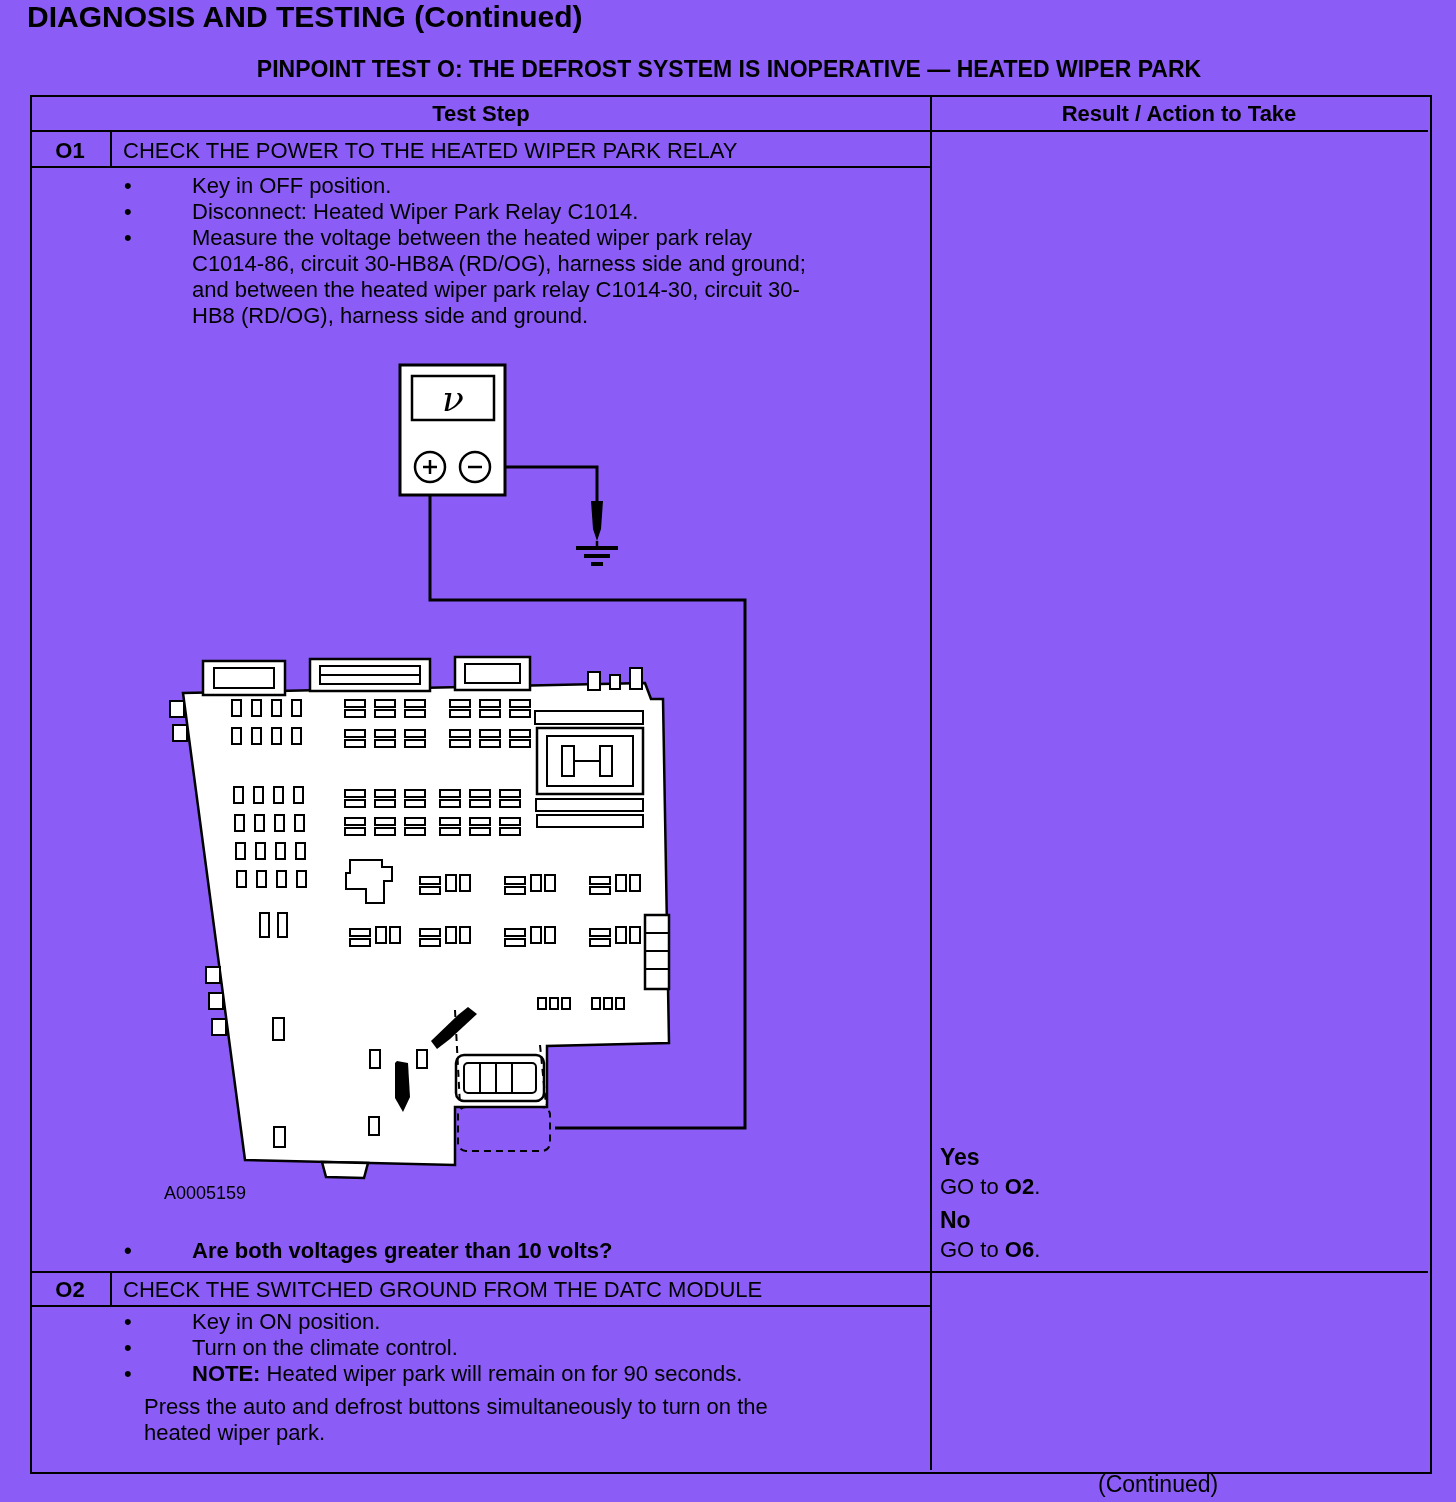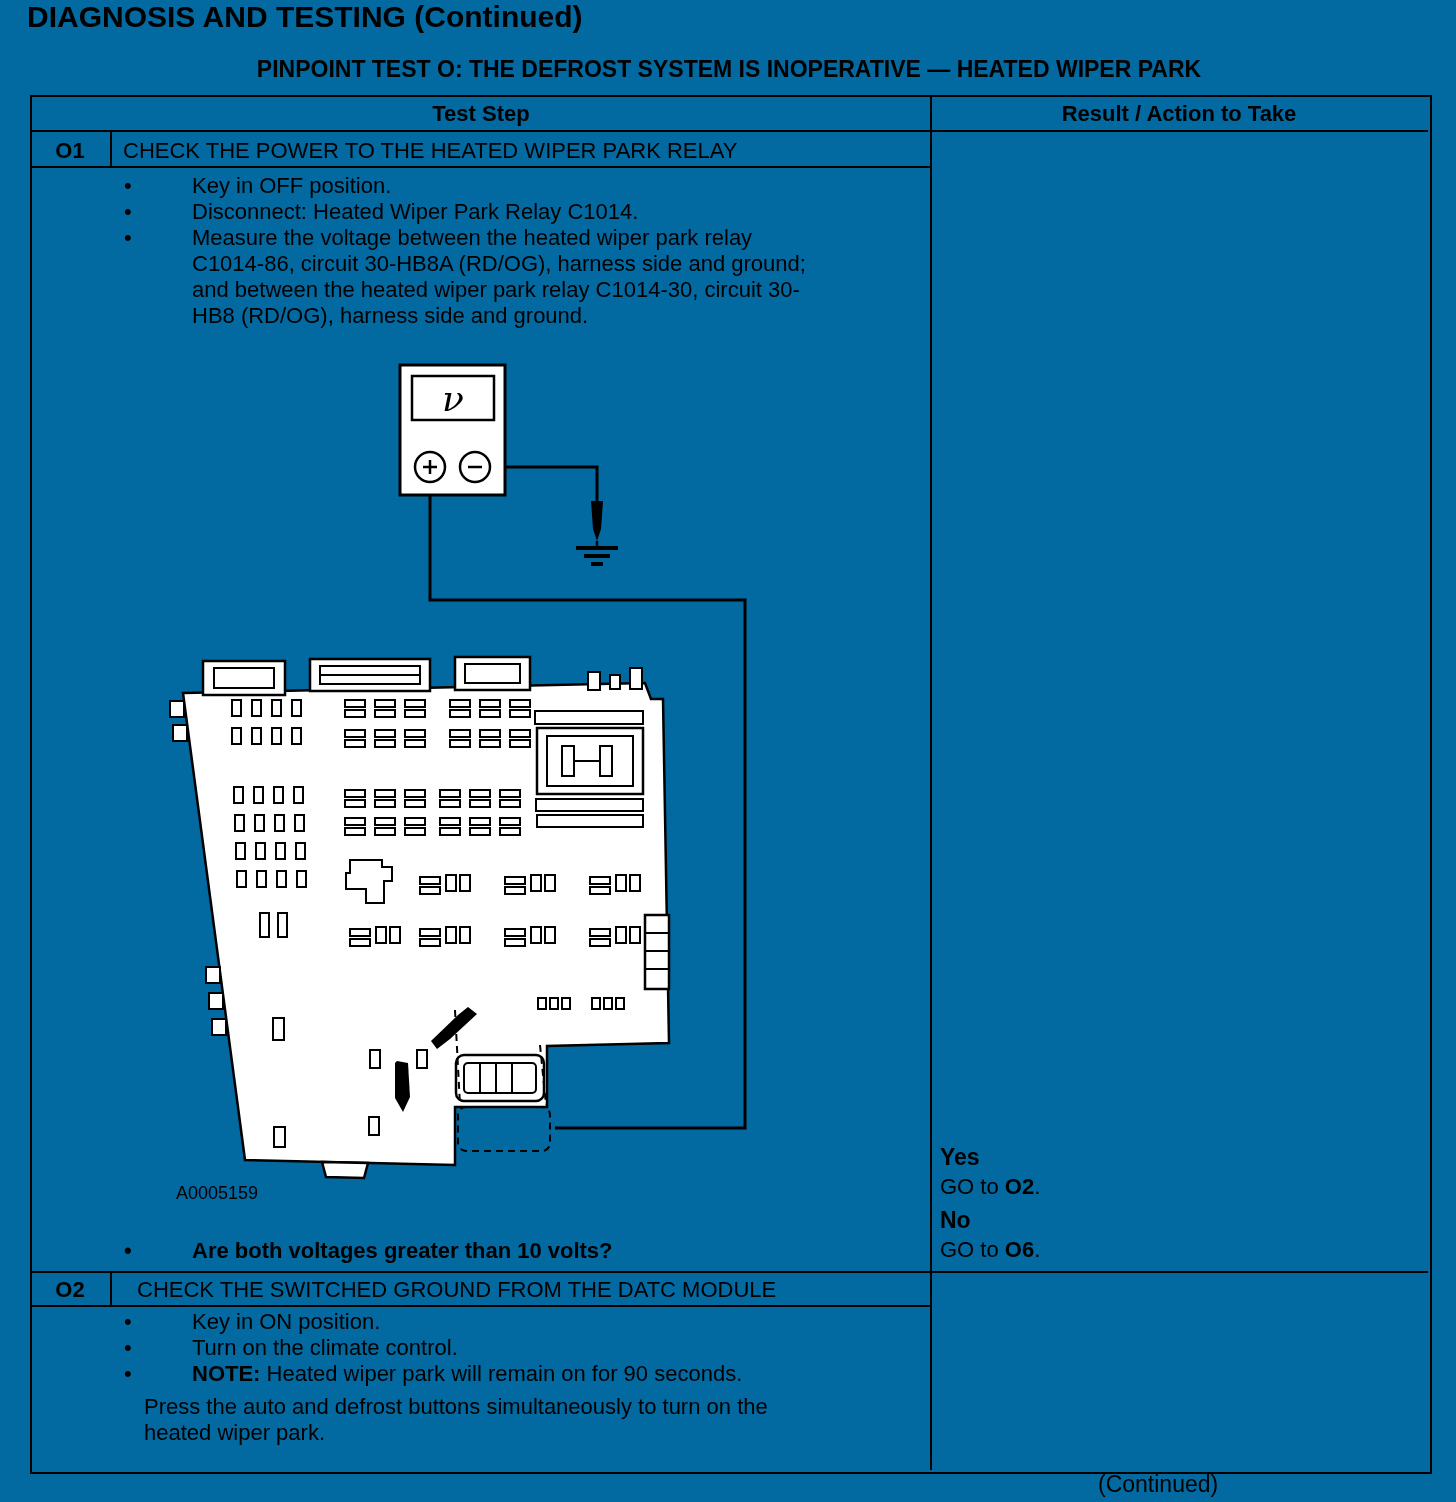--- a/index.html
+++ b/index.html
@@ -1,31 +1,31 @@
 <!DOCTYPE html>
 <html><head>
 <meta charset="utf-8">
 <style>
   html,body{margin:0;padding:0;background:#fff;}
   body{font-family:"Liberation Sans",sans-serif;color:#000;}
-  .page{position:relative;width:1456px;height:1502px;background:#0369a1;overflow:hidden;}
+  .page{position:relative;width:1456px;height:1502px;background:#8b5cf6;overflow:hidden;}
   .abs{position:absolute;}
   .line{position:absolute;background:#000;}
   .frame{position:absolute;left:30px;top:95px;width:1398px;height:1375px;border:2px solid #000;}
   .bold{font-weight:bold;}
   .fs22{font-size:22px;line-height:26px;}
   .fs23{font-size:23px;line-height:27px;}
   .cell-center{position:absolute;text-align:center;font-size:22px;line-height:26px;font-weight:bold;}
   .doc-title{position:absolute;left:27px;top:0;margin:0;font-size:30px;font-weight:bold;}
   .subtitle{position:absolute;left:30px;top:56px;width:1398px;text-align:center;font-size:23px;font-weight:bold;}
   .step-title{position:absolute;font-size:22px;font-weight:normal;line-height:26px;}
   .bullet-row{display:flex;font-size:22px;line-height:26px;}
   .dot{flex:0 0 40px;padding-left:4px;}
   .btext{flex:1;margin-left:28px;}
-  .figure-label{position:absolute;left:176px;top:1183px;font-size:18px;}
+  .figure-label{position:absolute;left:164px;top:1183px;font-size:18px;}
   .continuation{margin-left:24px;margin-top:7px;width:680px;font-size:22px;line-height:26px;}
   .continued{position:absolute;left:1098px;top:1471px;width:330px;text-align:left;font-size:23px;}
 </style>
 </head>
 <body>
 
 <div class="page">
 
   <h1 class="doc-title">DIAGNOSIS AND TESTING (Continued)</h1>
   <div class="subtitle">PINPOINT TEST O: THE DEFROST SYSTEM IS INOPERATIVE — HEATED WIPER PARK</div>
@@ -267,21 +267,21 @@
       <span class="btext">Are both voltages greater than 10 volts?</span>
     </div>
   </div>
 
   <div class="abs fs23 bold" style="left:940px;top:1144px;">Yes</div>
   <div class="abs fs22" style="left:940px;top:1174px;"><span>GO to </span><span class="bold">O2</span><span>.</span></div>
   <div class="abs fs23 bold" style="left:940px;top:1207px;">No</div>
   <div class="abs fs22" style="left:940px;top:1237px;"><span>GO to </span><span class="bold">O6</span><span>.</span></div>
 
   <div class="cell-center" style="left:30px;top:1277px;width:80px;">O2</div>
-  <div class="step-title" style="left:137px;top:1277px;">CHECK THE SWITCHED GROUND FROM THE DATC MODULE</div>
+  <div class="step-title" style="left:123px;top:1277px;">CHECK THE SWITCHED GROUND FROM THE DATC MODULE</div>
 
   <div class="abs" style="left:120px;top:1309px;width:792px;">
     <div class="bullet-row">
       <span class="dot">•</span>
       <span class="btext">Key in ON position.</span>
     </div>
     <div class="bullet-row">
       <span class="dot">•</span>
       <span class="btext">Turn on the climate control.</span>
     </div>

